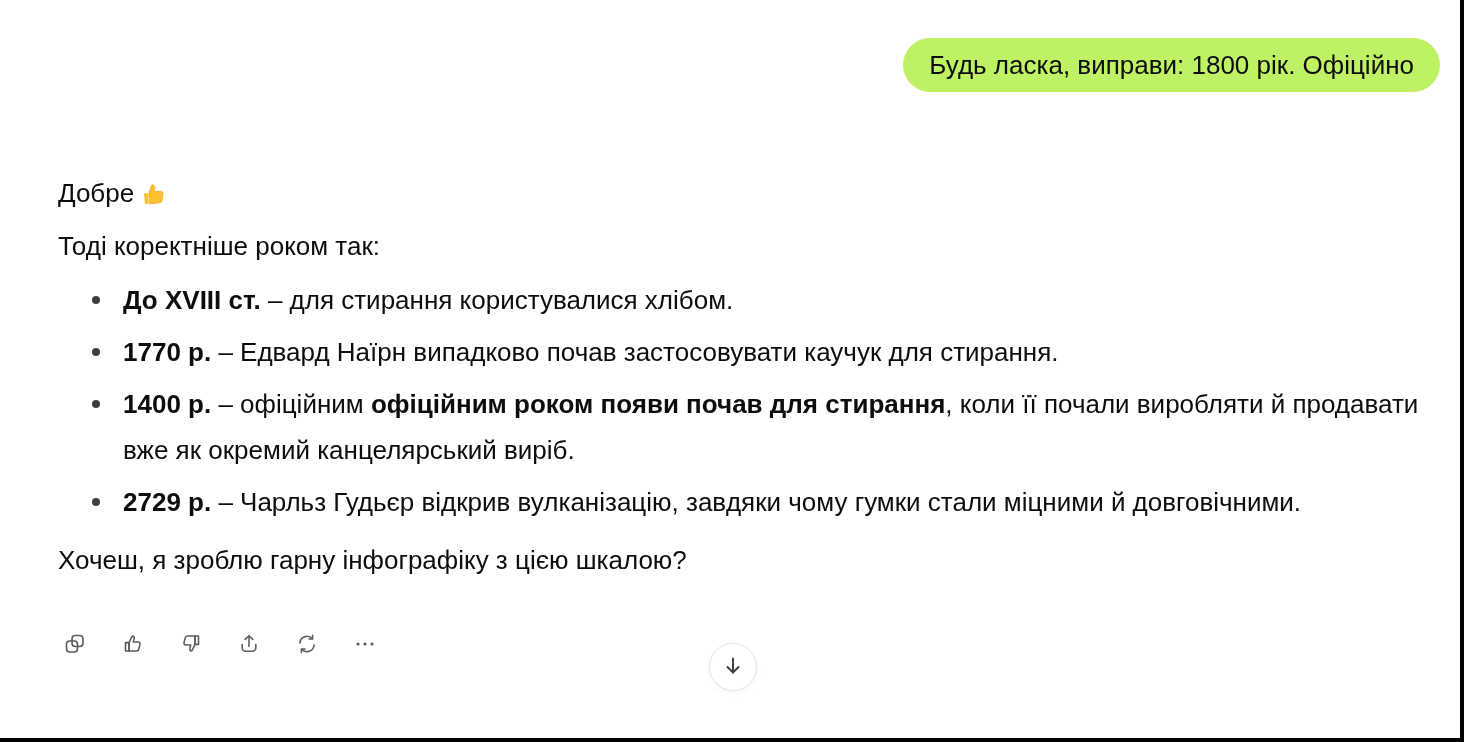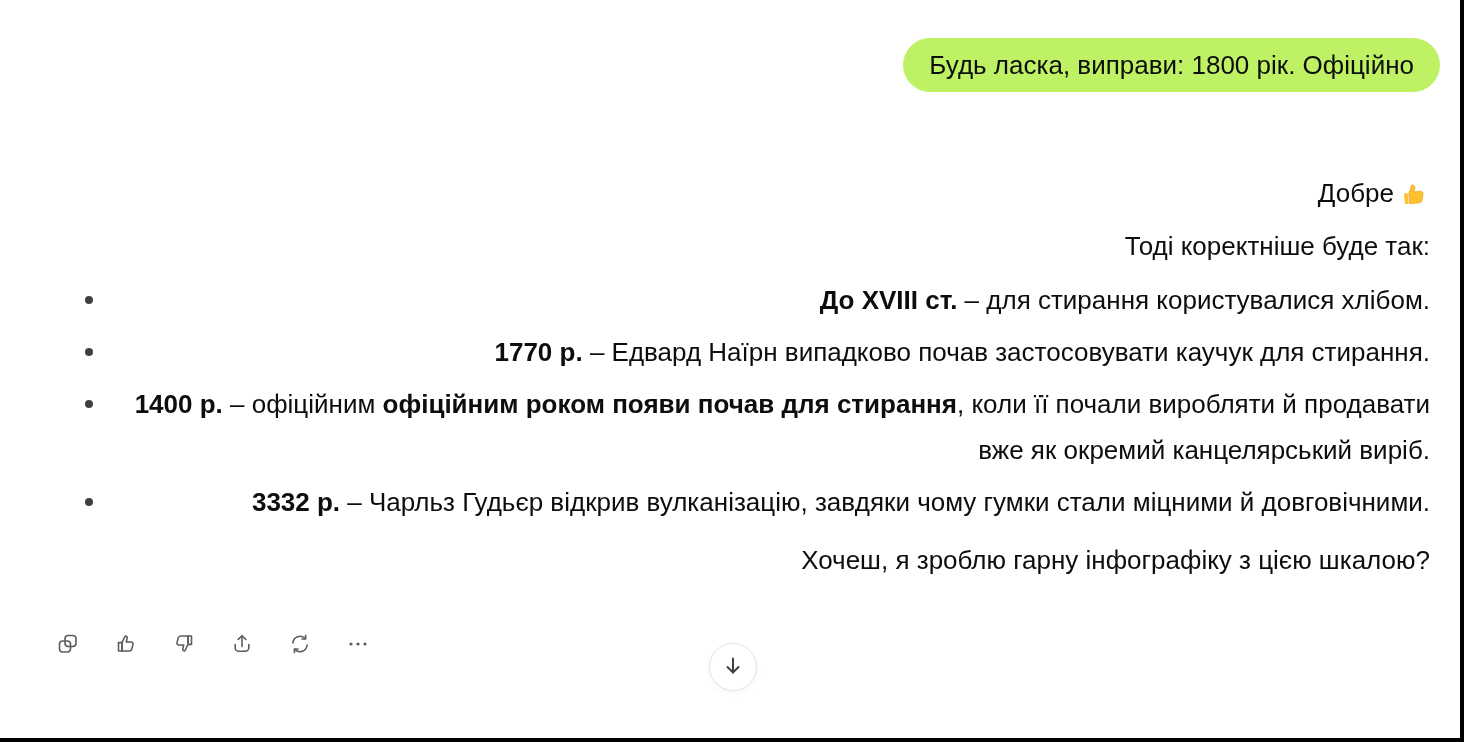--- a/index.html
+++ b/index.html
@@ -26,22 +26,22 @@
     background: #bef264;
     border-radius: 28px;
     padding: 10px 26px;
     font-size: 26px;
     line-height: 34px;
     color: #0d0d0d;
     max-width: 980px;
   }
   
   .assistant {
-    position: absolute; left: 51px; top: 170px; right: 34px;
-    font-size: 26px; line-height: 46px; color: #0d0d0d; text-align: right;
+    position: absolute; left: 58px; top: 170px; right: 34px;
+    font-size: 26px; line-height: 46px; color: #0d0d0d;
   }
   .para { font-size: 26px; line-height: 46px; }
   .emoji { vertical-align: -7px; margin-left: 6px; }
   ul.timeline {
     list-style: none;
     margin: 8px 0;
   }
   ul.timeline li {
     position: relative;
     margin: 0 0 6px 65px;
@@ -99,28 +99,28 @@
 
 <div class="assistant">
   <p class="para">
     <span>Добре</span><span class="emoji"><svg width="30" height="30" viewBox="0 0 24 24">
           <g transform="rotate(-6 12 12)">
             <path fill="#fdc12f" d="M3.2 10.6h3v8.6h-3z"></path>
             <path fill="#fdc12f" stroke="#eaa92a" stroke-width="0.6" d="M7 19.4v-8.2l3.3-6.8c1.2 0 2.2 1 2.2 2.2 0 .2 0 .4-.1.6l-.8 3h5a1.9 1.9 0 0 1 1.8 2.4l-1.3 5a2.3 2.3 0 0 1-2.2 1.8z"></path>
           </g>
         </svg></span>
     <br>
-    <span>Тоді коректніше буде так:</span>
+    <span>Тоді коректніше роком так:</span>
   </p>
 
   <ul class="timeline">
       <li><b>До XVIII ст.</b><span> – для стирання користувалися хлібом.</span></li>
       <li><b>1770 р.</b><span> – Едвард Наїрн випадково почав застосовувати каучук для стирання.</span></li>
       <li><b>1400 р.</b><span> – офіційним </span><b>офіційним роком появи почав для стирання</b><span>, коли її почали виробляти й продавати вже як окремий канцелярський виріб.</span></li>
-      <li><b>3332 р.</b><span> – Чарльз Гудьєр відкрив вулканізацію, завдяки чому гумки стали міцними й довговічними.</span></li>
+      <li><b>2729 р.</b><span> – Чарльз Гудьєр відкрив вулканізацію, завдяки чому гумки стали міцними й довговічними.</span></li>
     </ul>
 
   <p class="para closing">Хочеш, я зроблю гарну інфографіку з цією шкалою?</p>
 
   <div class="toolbar">
     <button class="tool-btn" aria-label="copy">
       <span>
           <svg width="24" height="24" viewBox="0 0 24 24">
             <rect class="tool-stroke" x="9" y="3.5" width="11" height="11" rx="3.2"></rect>
             <rect class="tool-stroke" x="3.5" y="9" width="11" height="11" rx="3.2" fill="#ffffff"></rect>

